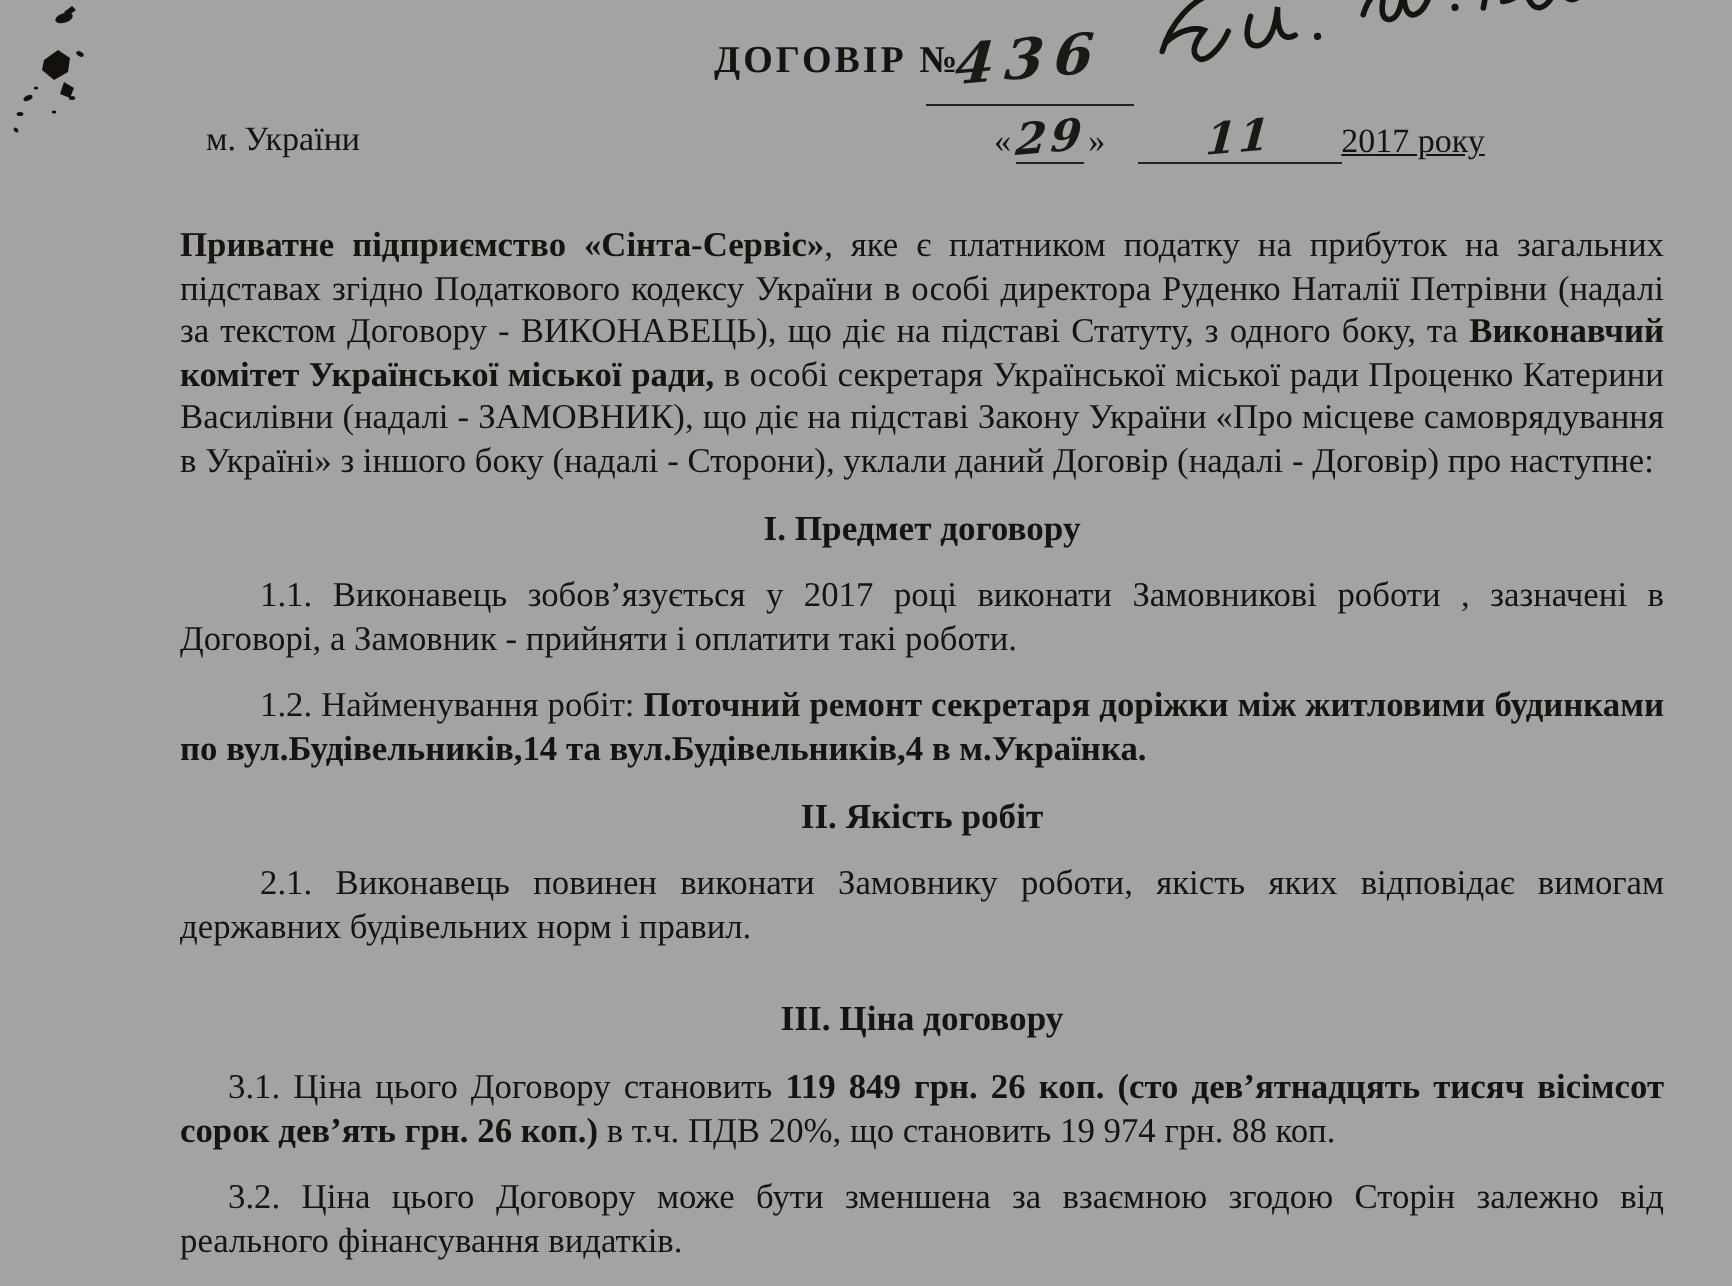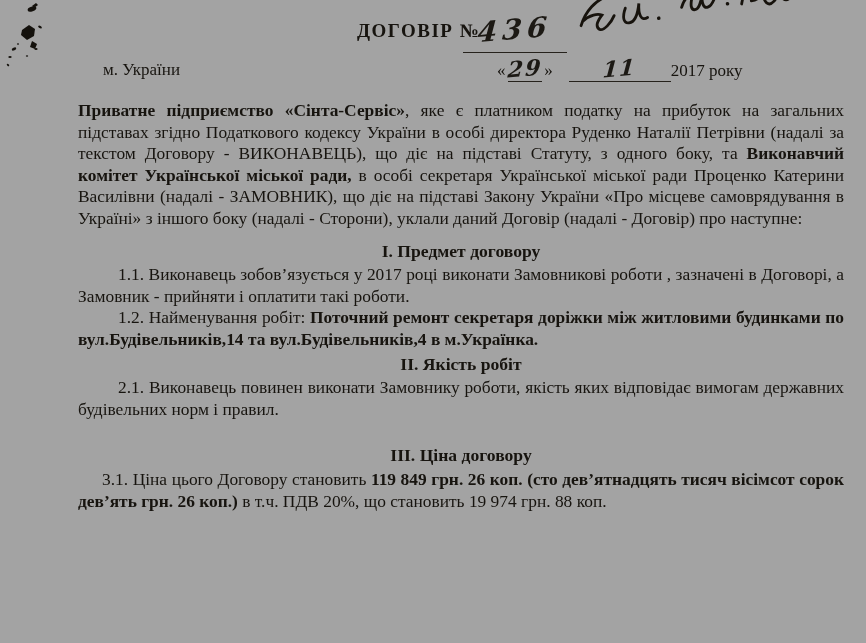--- a/index.html
+++ b/index.html
@@ -40,27 +40,27 @@
     display:inline-block;min-width:34px;text-align:center;
     border-bottom:1.6px solid #26221c;margin:0 2px;
   }
   .date-day .hand{font-size:22px;letter-spacing:2px;line-height:24px;}
   .date-gap{width:16px;}
   .date-month{
     display:inline-block;min-width:102px;text-align:center;
     border-bottom:1.6px solid #26221c;
   }
   .date-month .hand{font-size:22px;letter-spacing:1px;line-height:24px;}
-  .date-year{padding-bottom:1px;}
+  .date-year{padding-bottom:1px;text-decoration:underline;}
   
   .doc-body{
     position:absolute;left:78px;top:100px;width:766px;
     font-size:17.4px;line-height:21.6px;text-align:justify;
   }
-  .doc-body p{margin:0;text-align:justify;text-align-last:left;}
+  .doc-body p{margin:12px;text-align:justify;text-align-last:left;}
   .para-numbered{text-indent:40px;}
   .para-numbered-small{text-indent:24px;}
   .bold{font-weight:700;}
   .doc-body h3{
     margin:11px 0 2px;text-align:right;text-align-last:center;
     font-size:17.6px;font-weight:700;
   }
   .doc-body h3:nth-of-type(2){margin:3px 0 2px;}
   .doc-body h3:nth-of-type(3){margin:25px 0 2px;}
 </style>
@@ -122,15 +122,16 @@
 
   <div class="doc-body">
       <p class="para-first"><span class="bold">Приватне підприємство «Сінта-Сервіс»</span><span>, яке є платником податку на прибуток на загальних підставах згідно Податкового кодексу України в особі директора Руденко Наталії Петрівни (надалі за текстом Договору - ВИКОНАВЕЦЬ), що діє на підставі Статуту, з одного боку, та </span><span class="bold">Виконавчий комітет Української міської ради,</span><span>  в особі секретаря Української міської ради  Проценко Катерини Василівни (надалі - ЗАМОВНИК),  що діє на підставі Закону України «Про місцеве самоврядування в Україні» з іншого боку (надалі - Сторони), уклали даний Договір (надалі - Договір) про наступне:</span></p>
       <h3><span>І. Предмет договору</span></h3>
       <p class="para-numbered"><span>1.1. Виконавець зобов’язується у 2017 році виконати Замовникові  роботи , зазначені в Договорі, а Замовник - прийняти і оплатити такі  роботи.</span></p>
       <p class="para-numbered"><span>1.2. Найменування   робіт: </span><span class="bold">Поточний ремонт секретаря доріжки між житловими будинками по вул.Будівельників,14 та вул.Будівельників,4  в м.Українка.</span></p>
       <h3><span>ІІ. Якість робіт</span></h3>
       <p class="para-numbered"><span>2.1.  Виконавець повинен виконати Замовнику роботи, якість яких відповідає вимогам державних будівельних норм і правил.</span></p>
       <h3><span>ІІІ. Ціна договору</span></h3>
       <p class="para-numbered-small"><span>3.1. Ціна цього Договору становить </span><span class="bold">119 849 грн. 26 коп. (сто дев’ятнадцять тисяч вісімсот сорок дев’ять  грн. 26 коп.)</span><span> в т.ч. ПДВ 20%, що становить 19 974 грн. 88 коп.</span></p>
+      <p class="para-numbered-small"><span>3.2. Ціна  цього  Договору  може  бути зменшена за взаємною згодою Сторін залежно від реального фінансування видатків.</span></p>
     </div>
 
 </div>
 
 </body></html>

